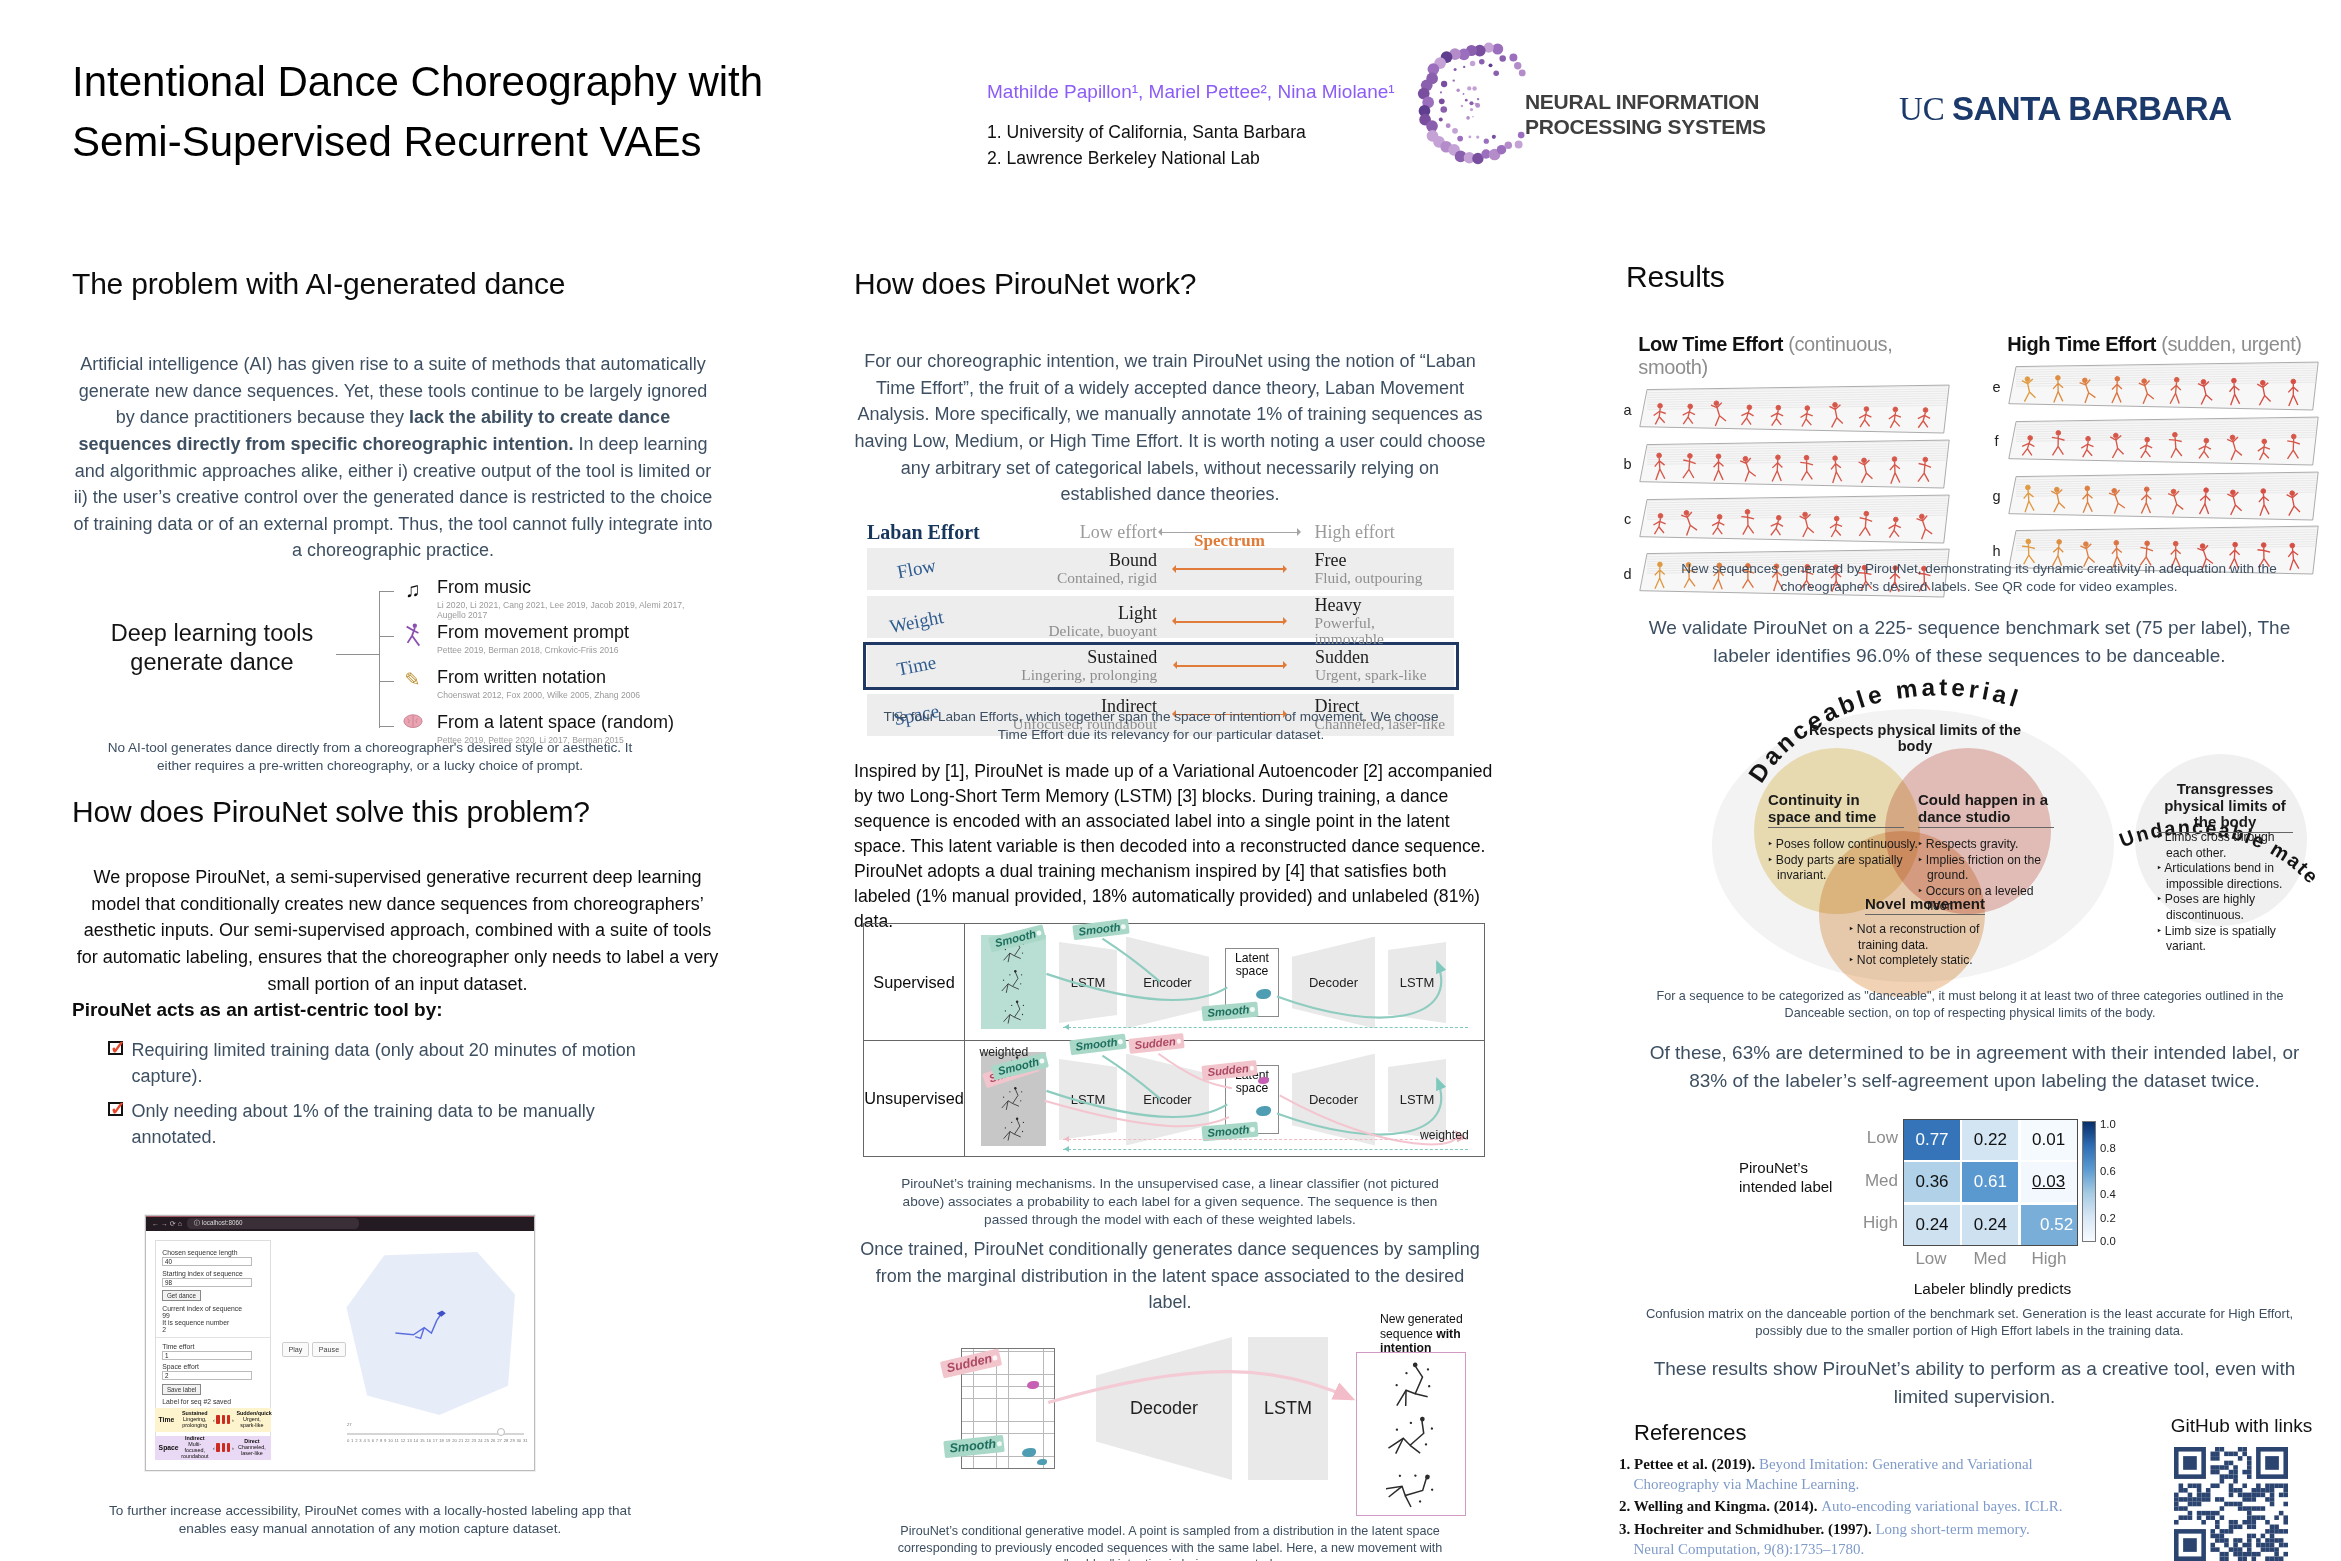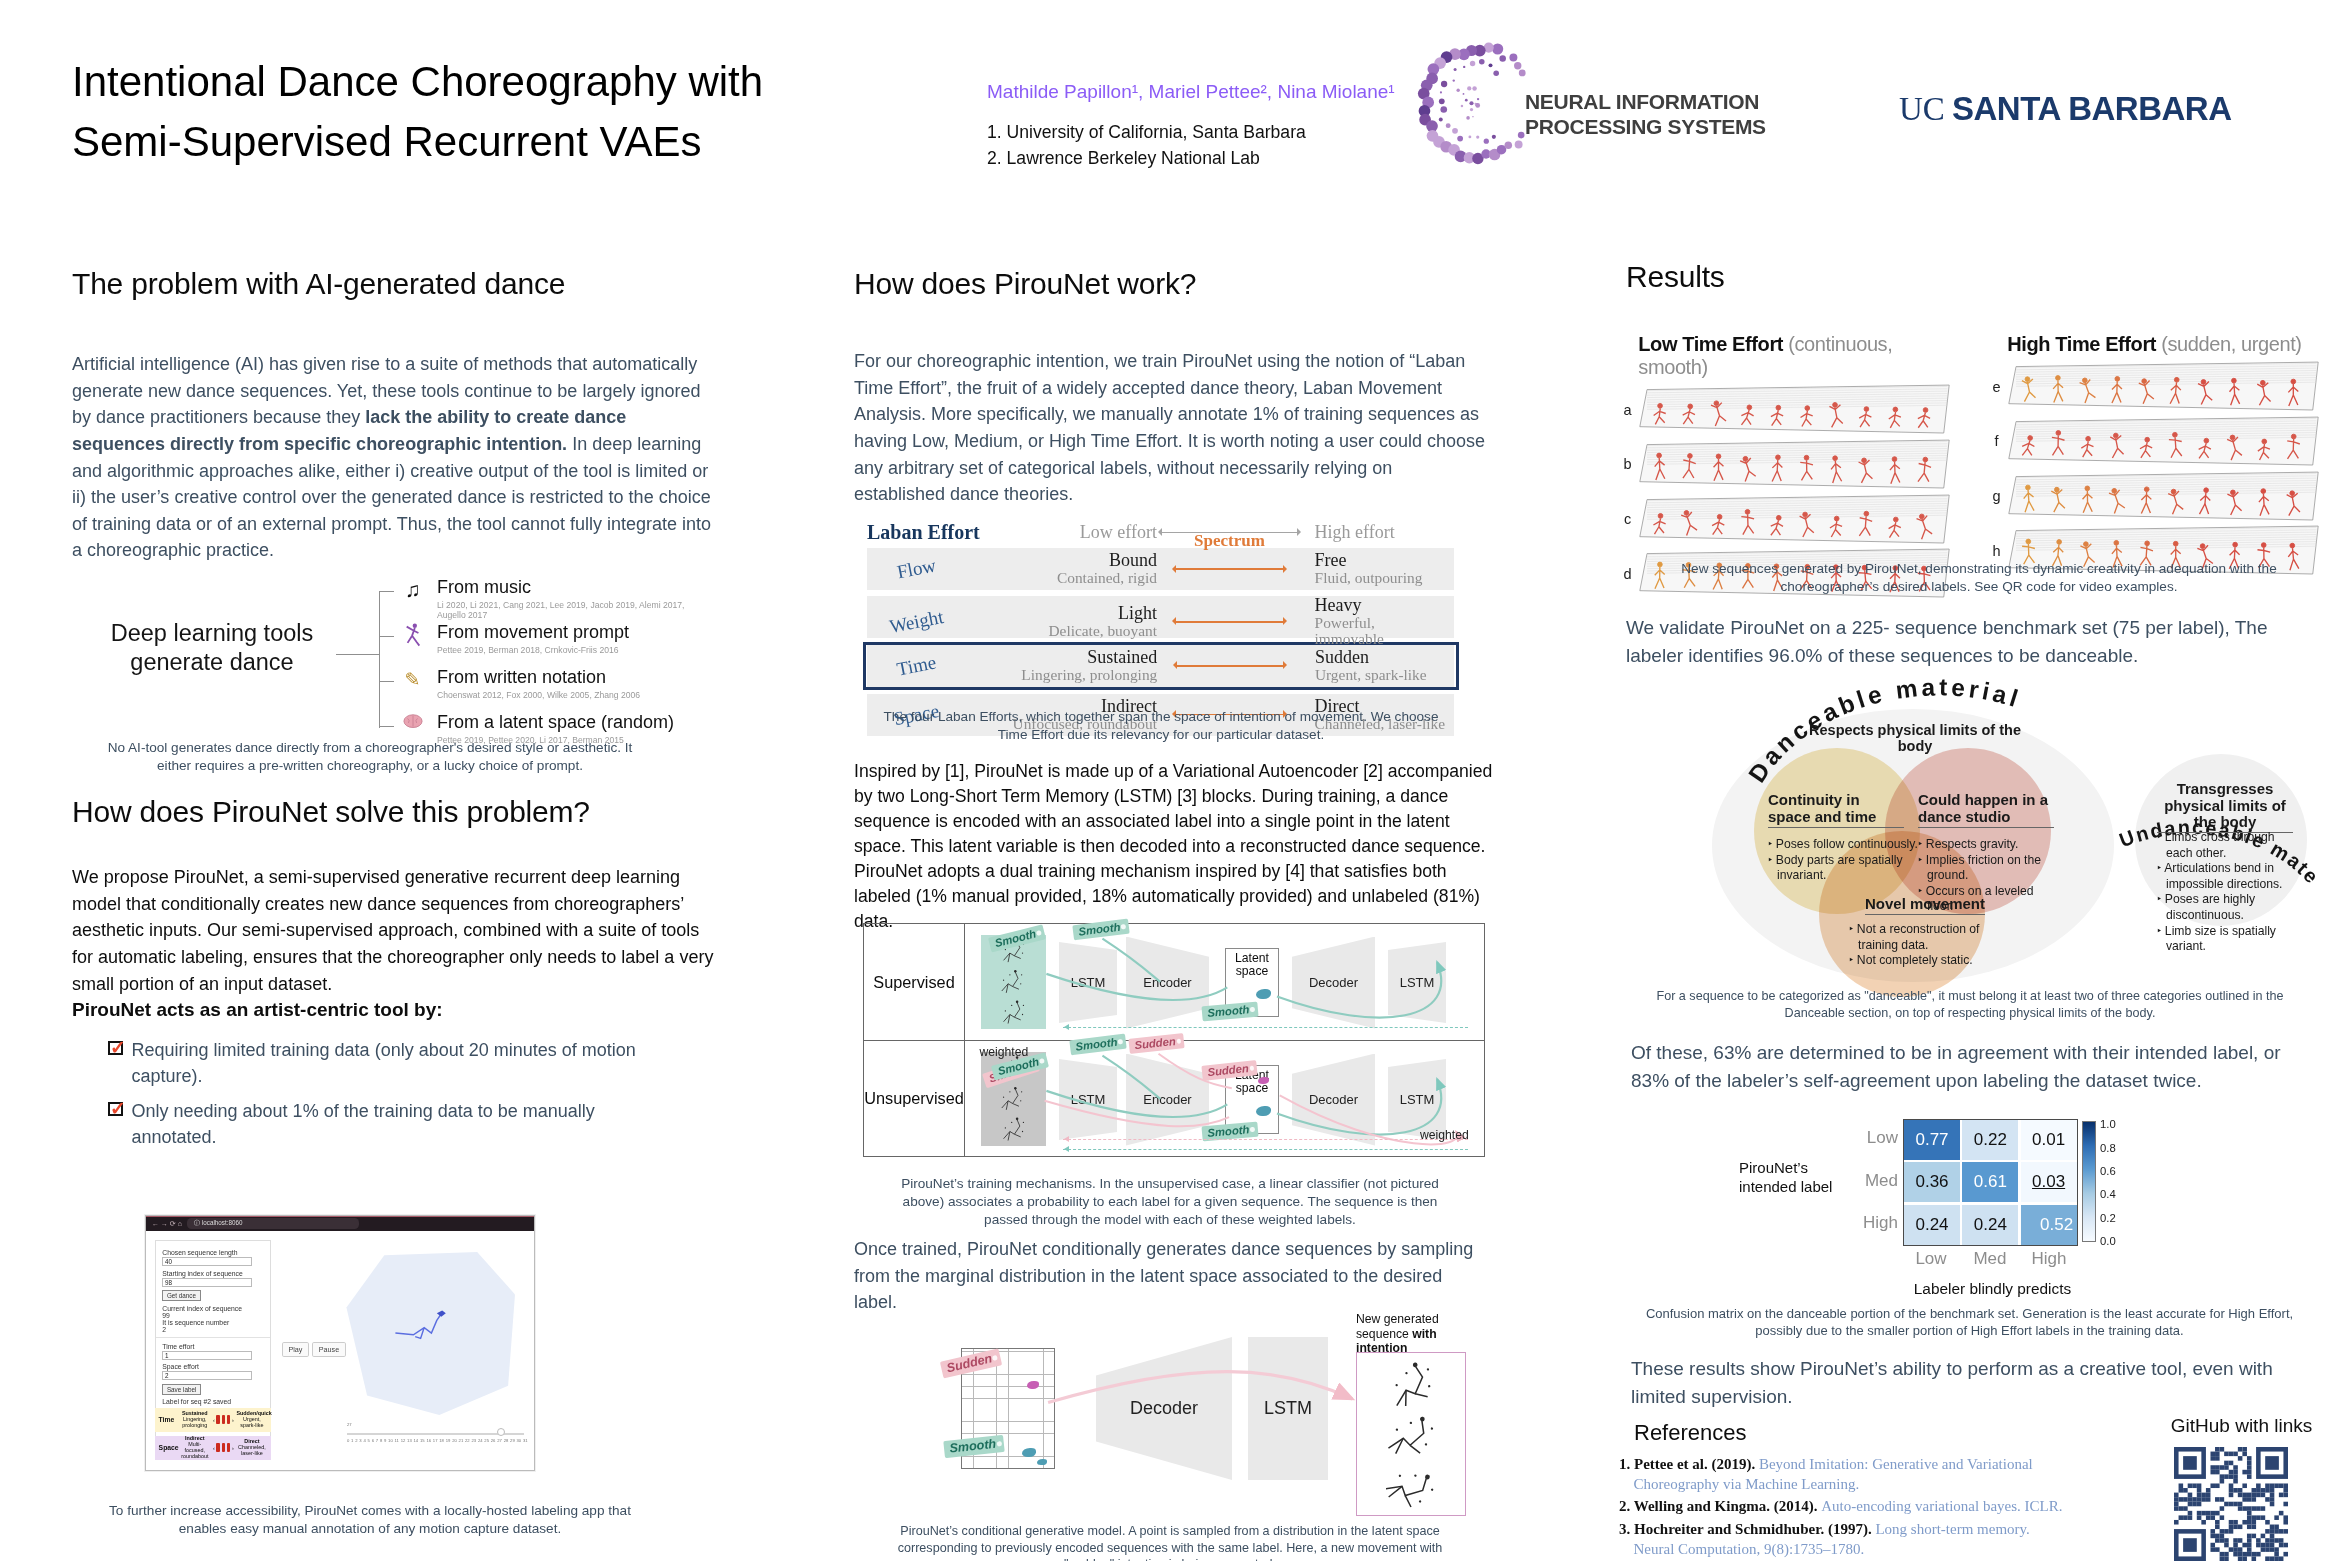--- a/index.html
+++ b/index.html
@@ -6,21 +6,21 @@
   --slate:#3d4f61; --ink:#0d0d0d; --gray:#9a9a9a; --lgray:#c9c9c9;
   --teal-bg:#a9d8c9; --teal-tx:#1d6e5c; --pink-bg:#f2c5cd; --pink-tx:#ad4a63;
   --orange:#e07b39; --navy:#1b3a6b; --laban-blue:#2f5b8f; --hl:#1f3864;
   --red:#d6574a; --blk:#e9e9e9;
 }
 *{box-sizing:border-box; margin:0; padding:0;}
 body{width:2342px;height:1561px;background:#ffffff;position:relative;overflow:hidden;
      font-family:"Liberation Sans",sans-serif;color:var(--ink);}
 .abs{position:absolute;}
 .cap{color:var(--slate);font-size:13.6px;line-height:1.32;text-align:center;}
-.para{font-size:18px;line-height:1.48;}
+.para{font-size:18px;line-height:1.48;text-align:center;}
 .slate{color:var(--slate);}
 h2{font-size:30px;font-weight:400;color:#0c0c0c;letter-spacing:-0.2px;}
 h3{font-size:22px;font-weight:400;}
 
 
 .title{font-size:42px;line-height:1.42;font-weight:400;color:#000;}
 .authors{font-size:19px;color:#8b5cf6;}
 .affil{font-size:17.6px;line-height:1.5;color:#111;}
 .nips-text{font-size:21px;line-height:1.2;font-weight:700;color:#3f3f3f;letter-spacing:-0.3px;}
 .ucsb{font-size:33px;color:var(--navy);white-space:nowrap;}
@@ -558,21 +558,21 @@
 
 <div class="abs" style="left:854px;top:1312px;width:632px;height:210px" id="gen">
   <div class="gridbox" style="left:107px;top:36px;width:94px;height:121px"></div>
   <span class="tag pink" style="left:87px;top:43px;transform:rotate(-13deg);font-size:12.6px">Sudden</span>
   <div class="blob" style="left:173px;top:69px;width:11.7px;height:8.1px;background:#c75fb4"></div>
   <span class="tag teal" style="left:90px;top:126px;transform:rotate(-6deg);font-size:12.6px">Smooth</span>
   <div class="blob" style="left:168px;top:136px;width:13.6px;height:9px;background:#4e9db3"></div>
   <div class="blob" style="left:183px;top:147px;width:10px;height:6.3px;background:#4e9db3"></div>
   <div class="blkrect" style="left:242px;top:25px;width:136px;height:143px;clip-path:polygon(0 27%,100% 0,100% 100%,0 73%);font-size:18px">Decoder</div>
   <div class="blkrect" style="left:394px;top:25px;width:80px;height:143px;font-size:18px">LSTM</div>
-  <div class="outhead" style="left:502px;top:0px;width:117px"><span>New generated sequence </span><b>with intention</b></div>
+  <div class="outhead" style="left:526px;top:0px;width:117px"><span>New generated sequence </span><b>with intention</b></div>
   <div class="outbox" style="left:502px;top:40px;width:110px;height:164px" id="genout">
       <svg width="51" height="47" viewBox="0 0 28 28">
         <use href="#sketch" transform="rotate(-10,14,14)"></use>
       </svg>
       <svg width="51" height="47" viewBox="0 0 28 28">
         <use href="#sketch" transform="rotate(15,14,14)"></use>
       </svg>
       <svg width="51" height="47" viewBox="0 0 28 28">
         <use href="#sketch" transform="rotate(40,14,14)"></use>
       </svg>

